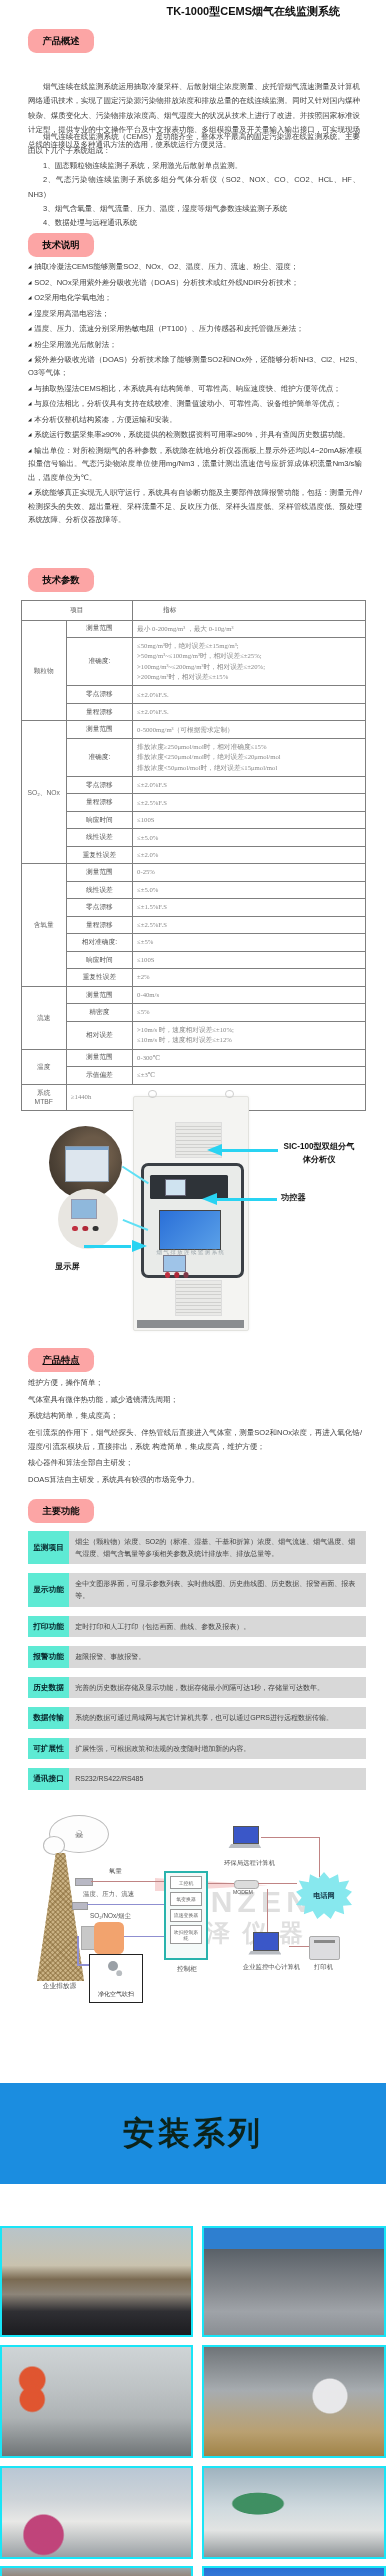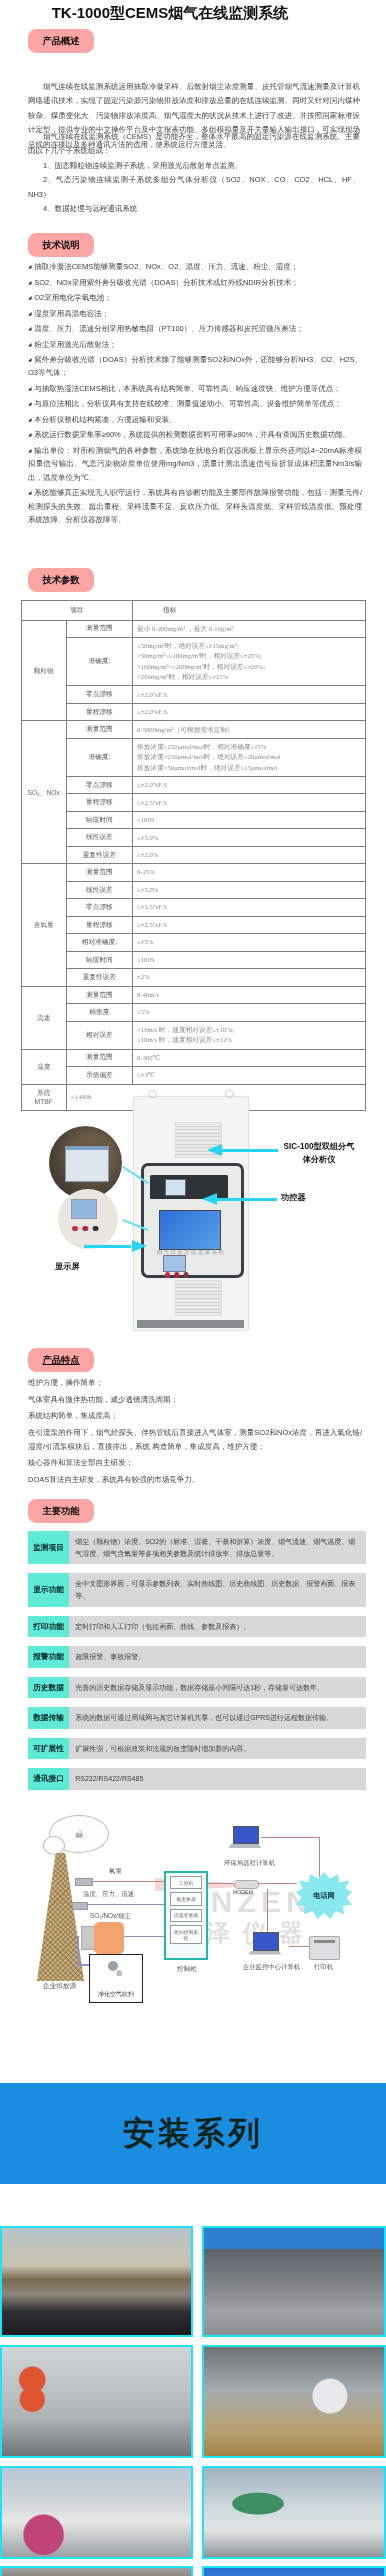--- a/index.html
+++ b/index.html
@@ -1,20 +1,20 @@
 <!DOCTYPE html>
 <html style="font-size:8.2px"><head>
 <meta charset="utf-8">
 <style>
   html,body{margin:0;padding:0;background:#fff;}
   body{font-family:"Liberation Sans","DejaVu Sans",sans-serif;}
   .page{position:relative;width:386px;height:3606px;margin:0 auto;background:#fff;overflow:hidden;}
   .pill{position:absolute;left:28px;width:66px;height:24px;background:#fca5a5;border-radius:8.2px;
         display:flex;align-items:center;justify-content:center;font-size:9.3px;font-weight:bold;color:#0a0a0a;}
-  .page-title{position:absolute;top:4.1px;left:0;width:340px;text-align:center;font-size:15px;font-weight:bold;color:#111;}
+  .page-title{position:absolute;top:4.1px;left:0;width:340px;text-align:right;font-size:11px;font-weight:bold;color:#111;}
   .txtblk{position:absolute;color:#3e3e3e;font-size:7.5px;line-height:14.4px;text-align:justify;}
   .txtblk p{margin:0;}
   .ind{text-indent:2em;}
   .bullets p{margin:0 0 2.1px 0;font-size:7.5px;line-height:13.4px;color:#3e3e3e;text-align:justify;}
   .bullets p::before{content:"◢";font-size:4.6px;color:#222;margin-right:2.6px;vertical-align:1px;}
   
   .spec{position:absolute;left:20.6px;top:600px;width:345px;border-collapse:collapse;font-size:6.7px;}
   .spec th,.spec td{border:0.5px solid #7f7f7f;padding:3.1px 4.1px;}
   .spec th{font-weight:normal;color:#555;height:12.4px;text-align:center;}
   .spec th.idx{text-align:left;padding-left:30px;}
@@ -104,20 +104,21 @@
   <div class="pill" style="top:29px;">产品概述</div>
   <div class="txtblk" style="left:28px;top:56px;width:332px;margin-top:24px;">
     <p class="ind">烟气连续在线监测系统运用抽取冷凝采样、后散射烟尘浓度测量、皮托管烟气流速测量及计算机网络通讯技术，实现了固定污染源污染物排放浓度和排放总量的在线连续监测。同时又针对国内煤种较杂、煤质变化大、污染物排放浓度高、烟气湿度大的状况从技术上进行了改进。并按照国家标准设计定型，提供专业的中文操作平台及中文报表功能、多组模拟量及开关量输入输出接口，可实现现场总线的连接以及多种通讯方法的选用，使系统运行方便灵活。</p>
   </div>
   <div class="txtblk" style="left:28px;top:130px;width:332px;">
     <p class="ind">烟气连续在线监测系统（CEMS）是功能齐全，整体水平最高的固定污染源在线监测系统。主要由以下几个子系统组成：</p>
     <div>
 
     <p class="ind">1、固态颗粒物连续监测子系统，采用激光后散射单点监测。</p>
         <p class="ind">2、气态污染物连续监测子系统多组分气体分析仪（SO2、NOX、CO、CO2、HCL、HF、NH3）</p>
+        <p class="ind">3、烟气含氧量、烟气流量、压力、温度，湿度等烟气参数连续监测子系统</p>
         <p class="ind">4、数据处理与远程通讯系统</p>
       </div>
   </div>
 
   <div class="pill" style="top:233px;">技术说明</div>
   <div class="txtblk bullets" style="left:28px;top:260px;width:334px;">
 
   <p>抽取冷凝法CEMS能够测量SO2、NOx、O2、温度、压力、流速、粉尘、湿度；</p>
       <p>SO2、NOx采用紫外差分吸收光谱（DOAS）分析技术或红外线NDIR分析技术；</p>
       <p>O2采用电化学氧电池；</p>

